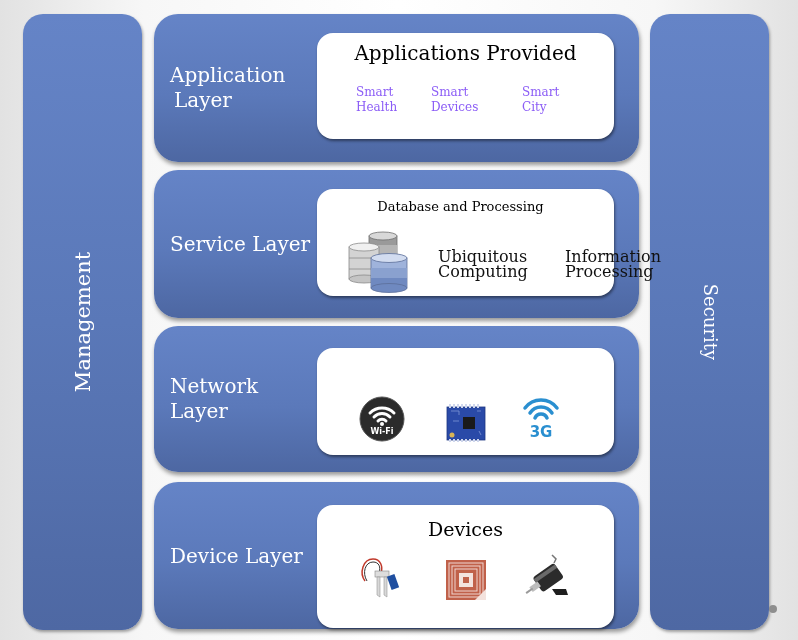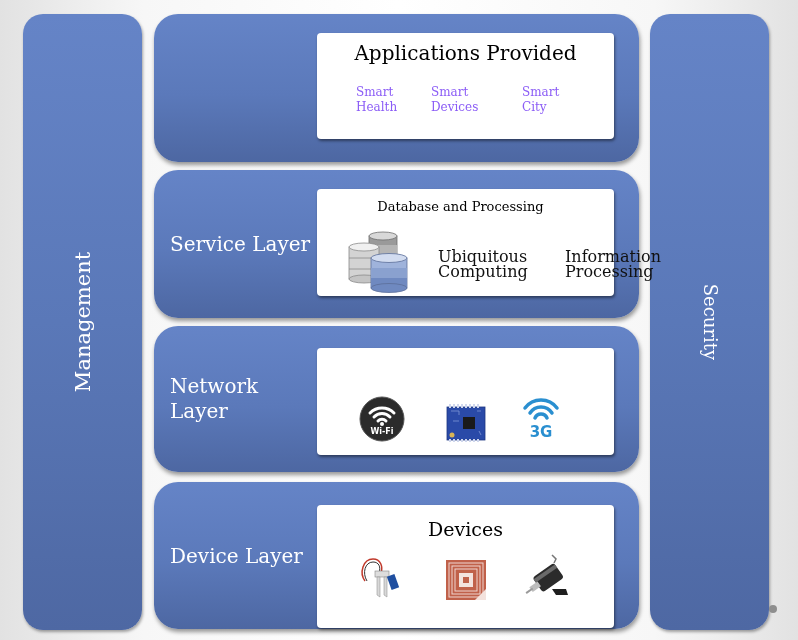--- a/index.html
+++ b/index.html
@@ -36,21 +36,21 @@
   .layer-dev { top: 482px; height: 147px; }
 
   .layer-title {
     position: absolute; left: 16px; top: 50%; transform: translateY(-50%);
     color: #ffffff; font-size: 20px; line-height: 25px; width: 150px;
   }
   .layer-title span { display: block; }
 
   .card {
     position: absolute; left: 163px; right: 25px;
-    background: #ffffff; border-radius: 4px;
+    background: #ffffff; border-radius: 16px;
     box-shadow: 1px 2px 3px rgba(0,0,0,0.45);
   }
   .layer-app .card { top: 19px; height: 106px; }
   .layer-svc .card { top: 19px; height: 107px; }
   .layer-net .card { top: 22px; height: 107px; }
   .layer-dev .card { top: 23px; height: 123px; }
 
   .card-title {
     position: absolute; left: 0; right: 0; top: 8px;
     text-align: center; color: #000; font-size: 20px;
@@ -76,20 +76,22 @@
 <div class="side side-mgmt">
   <div class="side-label">Management</div>
 </div>
 
 <div class="side side-sec">
   <div class="side-label">Security</div>
 </div>
 
 <div class="layer layer-app">
   <div class="layer-title">
+    <span>Application</span>
+    <span style="padding-left:4px;">Layer</span>
   </div>
   <div class="card">
     <div class="card-title">Applications Provided</div>
     <div class="app-item" style="left:39px;">
       <span>Smart</span>
       <span>Health</span>
     </div>
     <div class="app-item" style="left:114px;">
       <span>Smart</span>
       <span>Devices</span>

